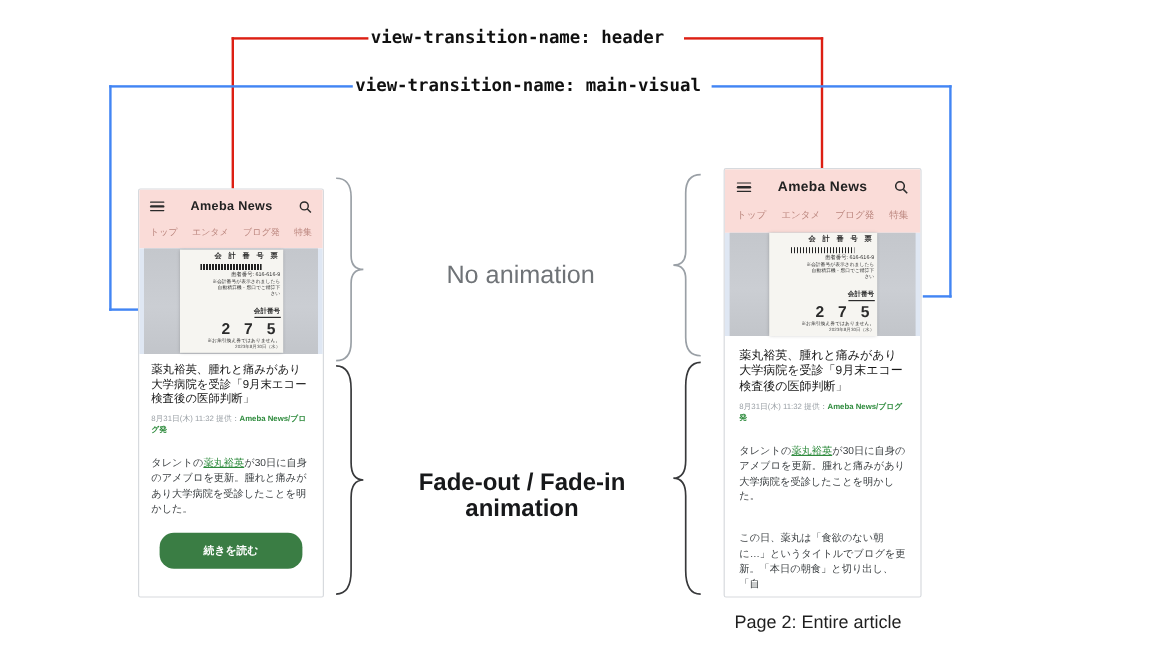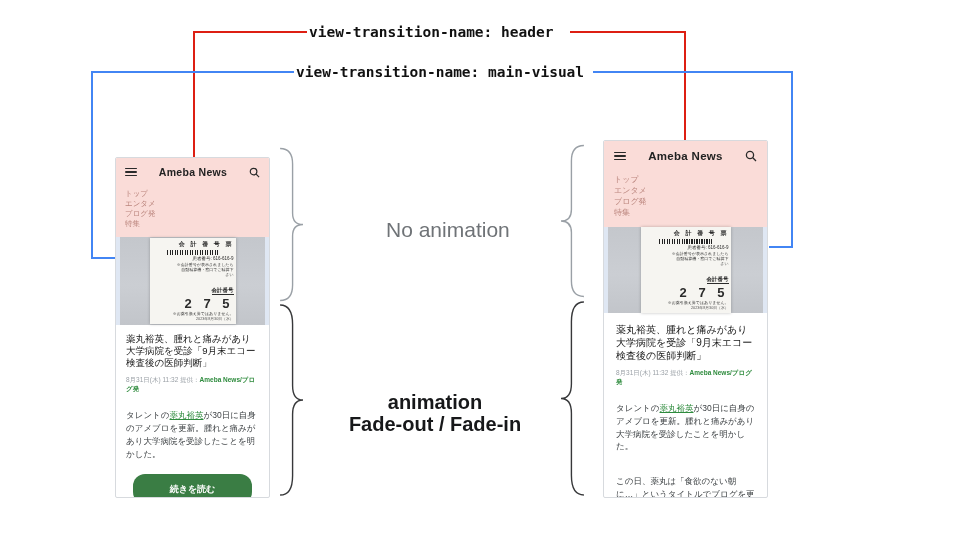--- a/index.html
+++ b/index.html
@@ -31,21 +31,21 @@
   }
   .phone1 { left:115px; top:157px; width:155px; height:341px; }
   .phone2 { left:603px; top:140px; width:165px; height:358px; }
   .app-header { background:#fadcd8; }
   .hdr-row { display:flex; align-items:center; justify-content:space-between; padding:8px 9px 2px; }
   .phone2 .hdr-row { padding:9px 10px 2px; }
   .hamburger { display:flex; flex-direction:column; gap:2px; width:12px; cursor:pointer; }
   .hamburger i { display:block; height:1.6px; background:#2a2a2a; border-radius:1px; }
   .brand { font-weight:800; font-size:10.5px; letter-spacing:0.3px; color:#222; }
   .phone2 .brand { font-size:11.5px; }
-  .nav-row { display:flex; justify-content:space-between; padding:9px 9px 8px; font-size:7.5px; color:#bb867e;flex-direction:column; }
+  .nav-row { display:flex; justify-content:space-between; padding:9px 9px 8px; font-size:7.5px; color:#bb867e; }
   .phone2 .nav-row { padding:10px 10px 9px; font-size:8px; }
   .nav-row span { cursor:pointer; white-space:nowrap; }
 
   .main-visual { background:#dfe7f3; padding:0 4px; }
   .phone1 .main-visual { height:88px; }
   .phone2 .main-visual { height:86px; }
   .photo {
     height:100%; background:linear-gradient(180deg,#c4c7cc 0%,#cbced3 55%,#c2c5ca 100%);
     display:flex; align-items:center; justify-content:center;
   }
@@ -113,24 +113,24 @@
     <svg viewBox="0 0 24 200" preserveAspectRatio="none">
         <path d="M22,2 Q10,2 10,22 L10,85 Q10,100 0,100 Q10,100 10,115 L10,178 Q10,198 22,198" fill="none" stroke="#9aa0a6" stroke-width="1.4" vector-effect="non-scaling-stroke"></path>
       </svg>
   </div>
   <div class="brace" style="left:561px;top:300px;width:25px;height:197px;">
     <svg viewBox="0 0 24 200" preserveAspectRatio="none">
         <path d="M22,2 Q10,2 10,22 L10,85 Q10,100 0,100 Q10,100 10,115 L10,178 Q10,198 22,198" fill="none" stroke="#37383a" stroke-width="1.4" vector-effect="non-scaling-stroke"></path>
       </svg>
   </div>
 
-  <div class="gray-label" style="left:386px;top:218px;">No animation</div>
+  <div class="gray-label" style="left:372px;top:218px;">No animation</div>
   <div class="fade-label" style="left:335px;top:391px;width:200px;">
+    <div>Fade-out / Fade-in</div>
     <div>animation</div>
-    <div>Fade-out / Fade-in</div>
   </div>
 
   <div class="phone phone1">
     <div class="app-header">
       <div class="hdr-row">
         <span class="hamburger">
             <i></i>
             <i></i>
             <i></i>
           </span>
@@ -223,14 +223,15 @@
         <span>8月31日(木) 11:32</span>
         <span>提供：</span><span class="art-provider">Ameba News/ブログ発</span>
       </div>
       <div class="art-body">
         <span>タレントの</span><span class="art-link">薬丸裕英</span><span>が30日に自身のアメブロを更新。腫れと痛みがあり大学病院を受診したことを明かした。</span>
       </div>
       <div class="art-body2">この日、薬丸は「食欲のない朝に…」というタイトルでブログを更新。「本日の朝食」と切り出し、「自</div>
     </div>
   </div>
 
+  <div class="caption" style="left:612px;top:510px;">Page 2: Entire article</div>
 
 </div>
 
 </body></html>

